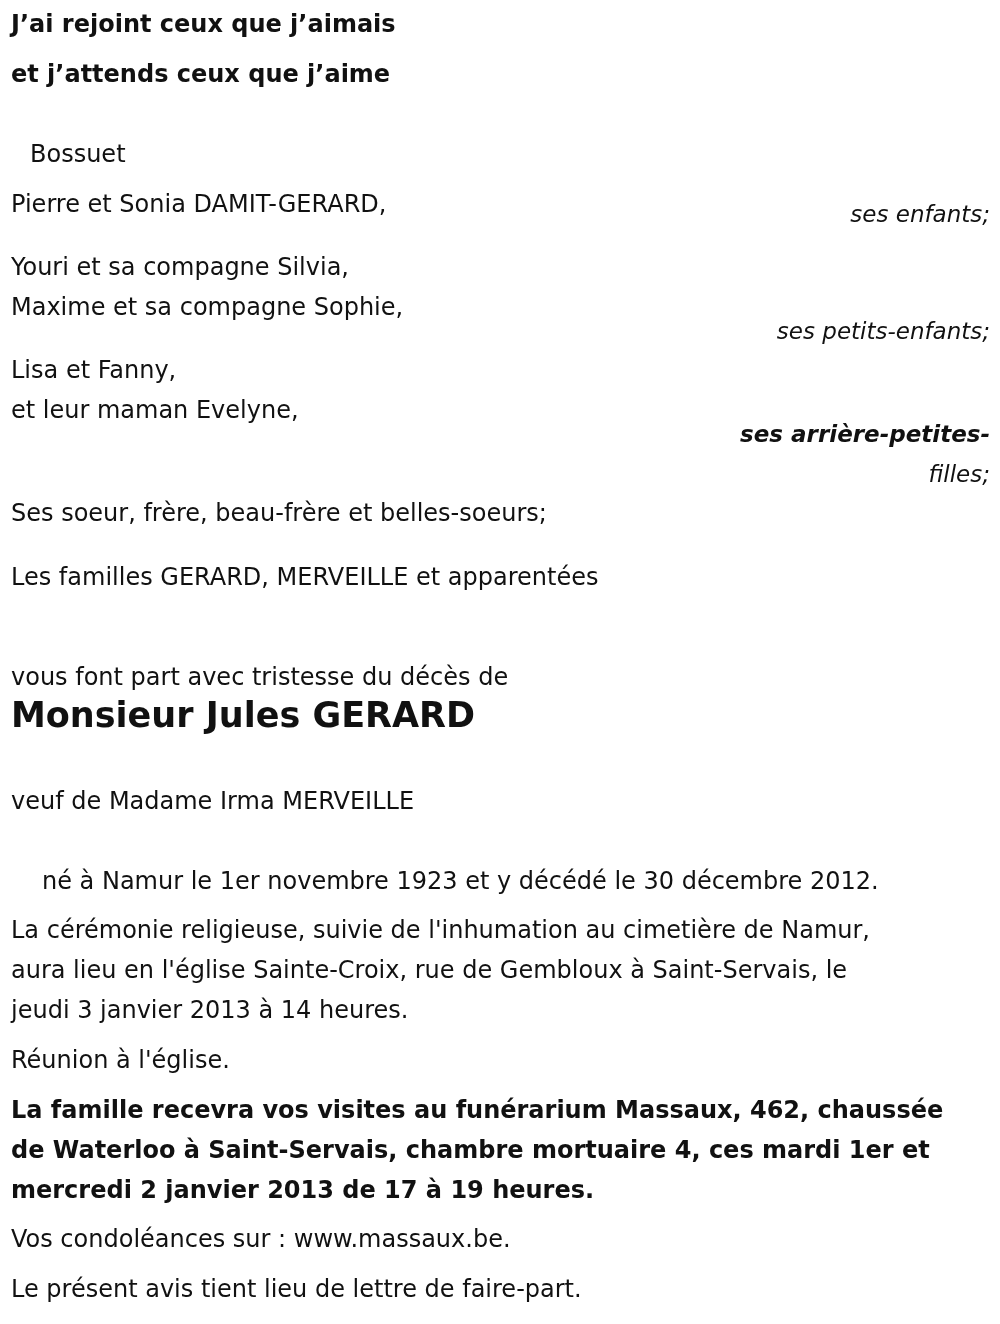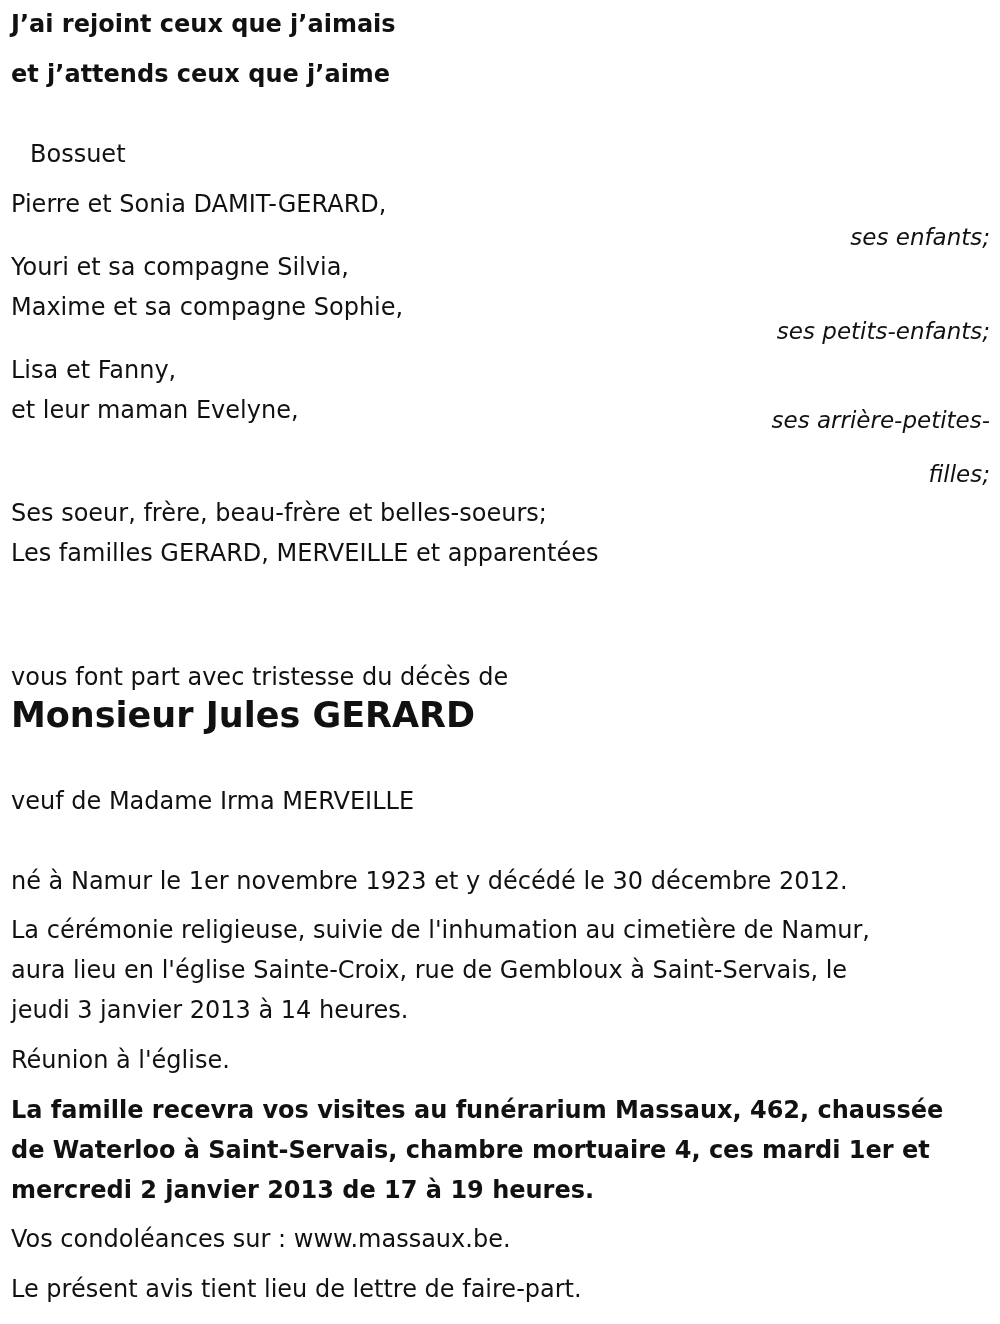--- a/index.html
+++ b/index.html
@@ -15,41 +15,41 @@
 </style>
 </head>
 <body>
 
 <div>
   <div class="t b" style="top:4px;">J’ai rejoint ceux que j’aimais</div>
   <div class="t b" style="top:54px;">et j’attends ceux que j’aime</div>
 
   <div class="t" style="top:134px;margin-left:19px;">Bossuet</div>
   <div class="t" style="top:184px;">Pierre et Sonia DAMIT-GERARD,</div>
-  <div class="r" style="top:217px;">ses enfants;</div>
+  <div class="r" style="top:194px;">ses enfants;</div>
 
   <div class="t" style="top:247px;">Youri et sa compagne Silvia,</div>
   <div class="t" style="top:287px;">Maxime et sa compagne Sophie,</div>
   <div class="r" style="top:311px;">ses petits-enfants;</div>
 
   <div class="t" style="top:350px;">Lisa et Fanny,</div>
   <div class="t" style="top:390px;">et leur maman Evelyne,</div>
-  <div class="r" style="top:400px;">ses arrière-petites-</div>
+  <div class="r" style="top:414px;font-weight:bold;">ses arrière-petites-</div>
   <div class="r" style="top:454px;">filles;</div>
 
   <div class="t" style="top:493px;">Ses soeur, frère, beau-frère et belles-soeurs;</div>
-  <div class="t" style="top:533px;">Les familles GERARD, MERVEILLE et apparentées</div>
+  <div class="t" style="top:557px;">Les familles GERARD, MERVEILLE et apparentées</div>
 
   <div class="t" style="top:613px;margin-top:44px;">vous font part avec tristesse du décès de</div>
 
   <div class="t title" style="top:690px;">Monsieur Jules GERARD</div>
 
   <div class="t" style="top:781px;">veuf de Madame Irma MERVEILLE</div>
 
-  <div class="t" style="top:861px;">né à Namur le 1er novembre 1923 et y décédé le 30 décembre 2012.</div>
+  <div class="t" style="top:861px;margin-left:31px;">né à Namur le 1er novembre 1923 et y décédé le 30 décembre 2012.</div>
   <div class="t" style="top:910px;">La cérémonie religieuse, suivie de l'inhumation au cimetière de Namur,</div>
   <div class="t" style="top:950px;">aura lieu en l'église Sainte-Croix, rue de Gembloux à Saint-Servais, le</div>
   <div class="t" style="top:990px;">jeudi 3 janvier 2013 à 14 heures.</div>
   <div class="t" style="top:1040px;">Réunion à l'église.</div>
 
   <div class="t b" style="top:1090px;">La famille recevra vos visites au funérarium Massaux, 462, chaussée</div>
   <div class="t b" style="top:1130px;">de Waterloo à Saint-Servais, chambre mortuaire 4, ces mardi 1er et</div>
   <div class="t b" style="top:1170px;">mercredi 2 janvier 2013 de 17 à 19 heures.</div>
 
   <div class="t" style="top:1219px;">Vos condoléances sur : www.massaux.be.</div>

